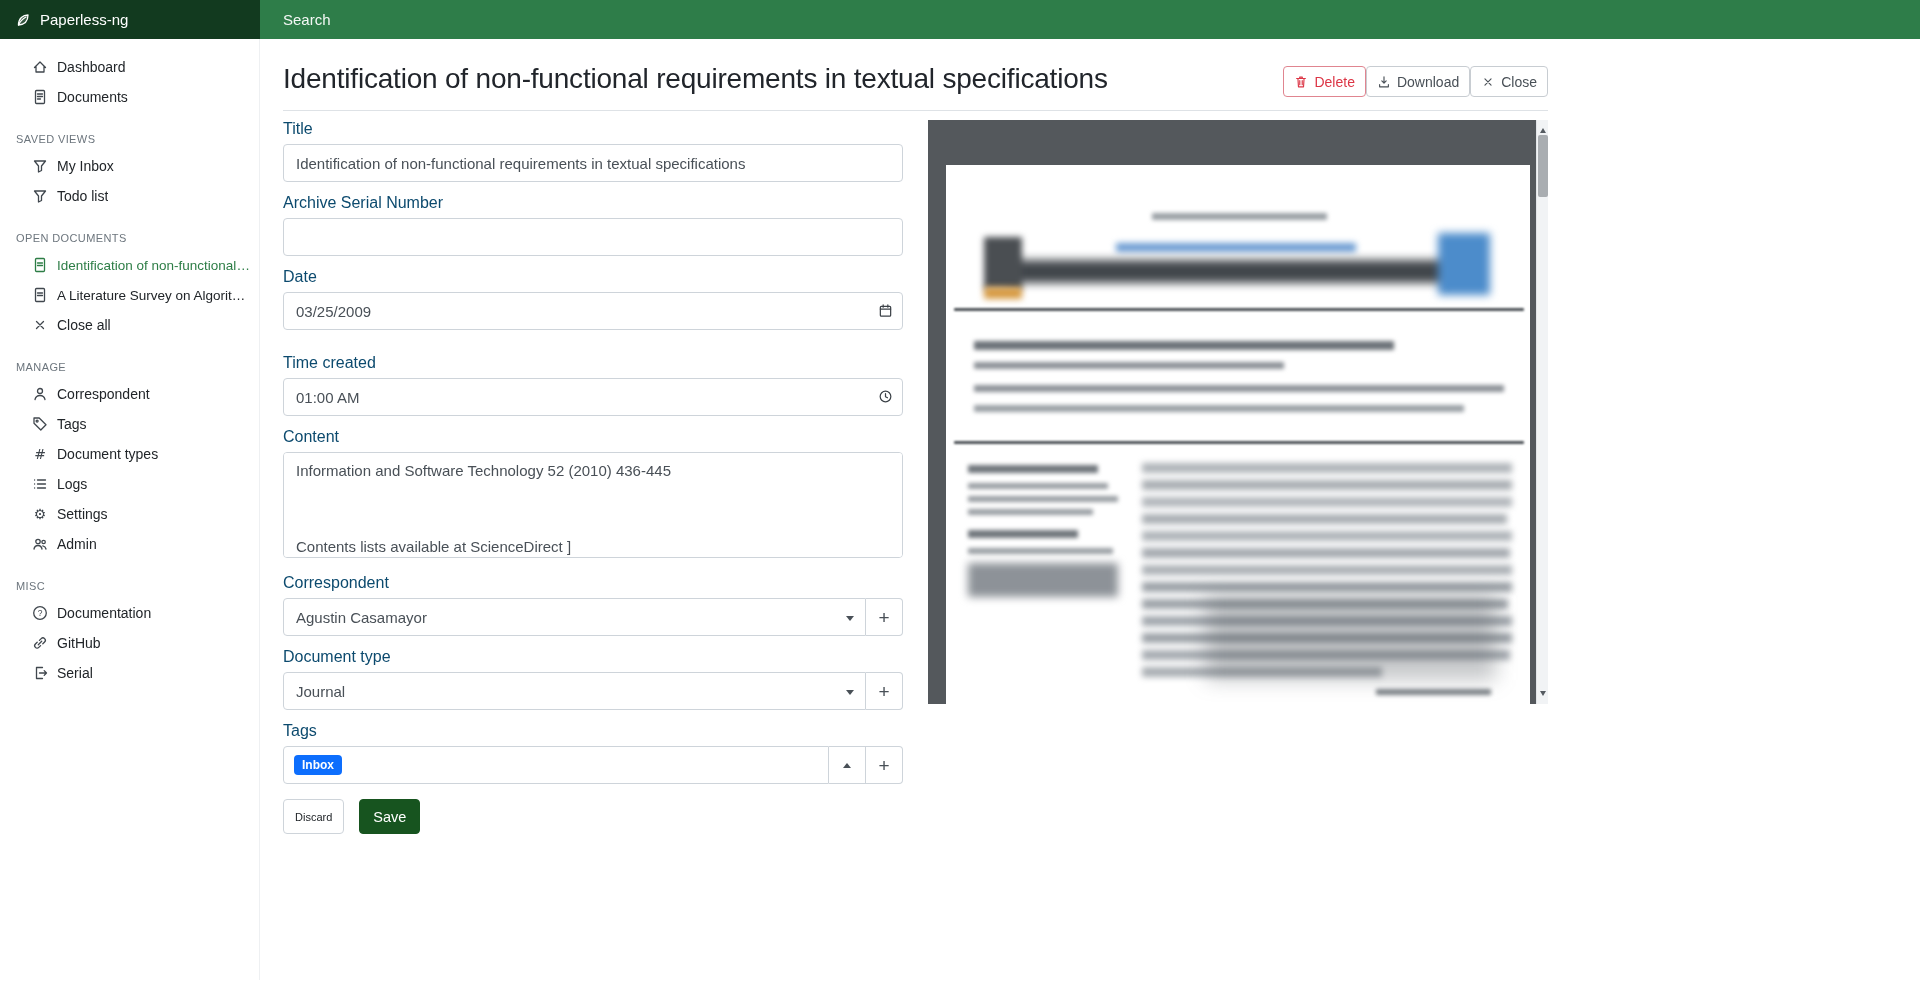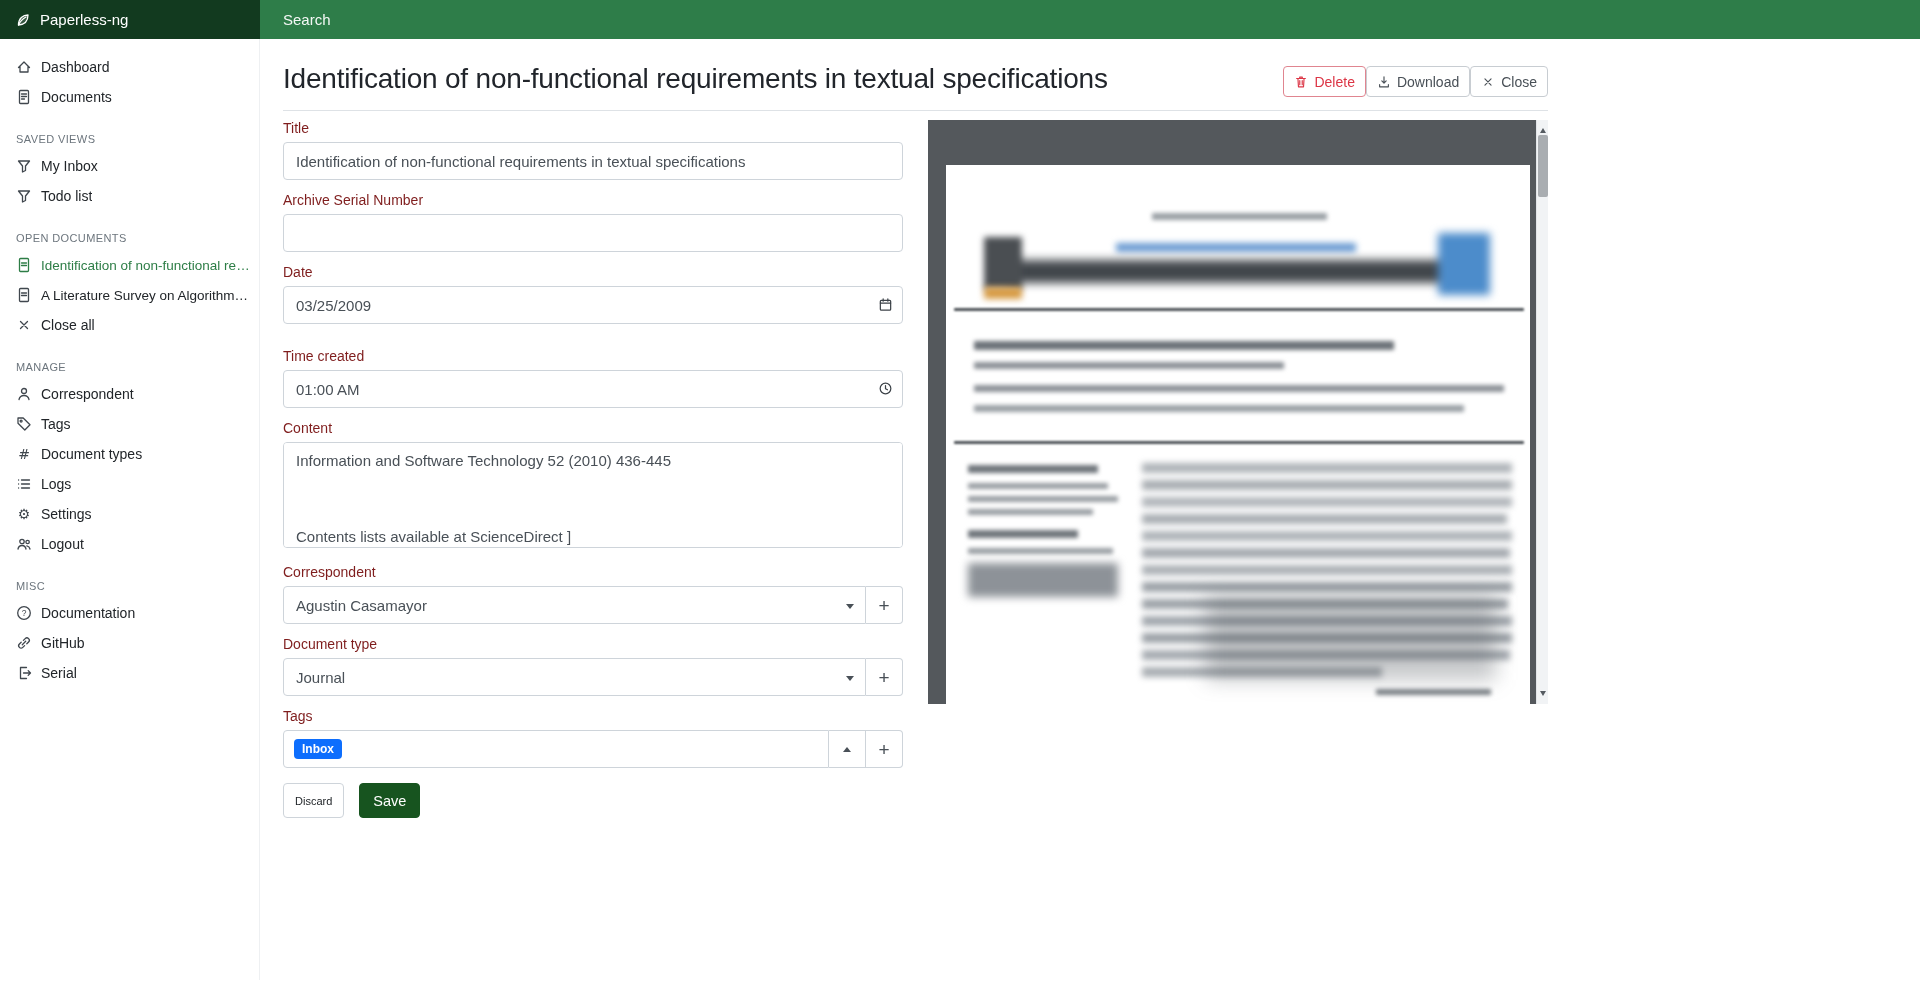--- a/index.html
+++ b/index.html
@@ -14,21 +14,21 @@
   .searchbar input { width:100%; height:100%; background:transparent; border:none; outline:none;
     color:#fff; font-size:15px; padding-left:23px; font-family:inherit; }
   .searchbar input::placeholder { color:rgba(255,255,255,.95); }
 
   
   .layout { display:flex; height:941px; }
   .sidebar { width:260px; background:#fff; border-right:1px solid #eef0f2; padding-top:13px; overflow:hidden; flex:none; }
   .main { flex:1; padding:15px 0 0 23px; overflow:hidden; }
 
   
-  .nav-item { display:flex; align-items:center; gap:9px; height:30px; padding:0 8px 0 16px;
+  .nav-item { display:flex; align-items:center; gap:9px; height:30px; padding:0 8px 0 32px;
     font-size:14px; color:#212529; cursor:pointer; white-space:nowrap; }
   .nav-item .ic { flex:none; }
   .nav-label { overflow:hidden; text-overflow:ellipsis; }
   .nav-item.small-label { font-size:13.5px; }
   .nav-item.active { color:var(--active-link,#2d7d46); }
   .nav-item.active .ic { stroke:var(--active-link,#2d7d46); }
   .section-title { margin:21px 0 6px; padding-left:16px; font-size:11px; letter-spacing:.4px;
     color:#6c757d; text-transform:uppercase; }
   .ic { width:16px; height:16px; stroke:#40474e; fill:none; stroke-width:1.3;
     stroke-linecap:round; stroke-linejoin:round; }
@@ -46,21 +46,21 @@
   .btn.danger { border-color:#e08590; color:var(--danger,#dc3545); }
   .btn.danger .ic { stroke:var(--danger,#dc3545); }
   .divider { width:1265px; border:none; border-top:1px solid #dee2e6; margin-top:13px; }
 
   
   .content-row { display:flex; margin-top:9px; }
   .form-col { width:620px; flex:none; }
   .preview-col { width:620px; flex:none; margin-left:25px; }
 
   .form-group { margin-bottom:12px; }
-  .form-group > label { display:block; font-size:14px; color:#7f1d1d; margin-bottom:6px; }
+  .form-group > label { display:block; font-size:16px; color:#0c4a6e; margin-bottom:6px; }
   .input { width:100%; height:38px; border:1px solid #ced4da; border-radius:4px; padding:0 12px;
     font-size:15px; color:#495057; background:#fff; font-family:inherit; outline:none; }
   .input-wrap { position:relative; }
   .input-wrap .field-ic { position:absolute; right:10px; top:11px; width:15px; height:15px; stroke:#3c4248; }
   .two-col { display:flex; gap:12px;flex-direction:column; }
   .two-col .form-group { flex:1; }
   textarea.input { height:106px; padding:8px 12px; resize:none; overflow-y:scroll; line-height:19px; }
 
   .input-group { display:flex; }
   .select { flex:1; height:38px; border:1px solid #ced4da; border-radius:4px 0 0 4px;
@@ -197,21 +197,21 @@
       <span class="glyph-ic">⚙</span>
       <span class="nav-label">Settings</span>
     </div>
     <div class="nav-item">
       <svg class="ic" viewBox="0 0 16 16">
         <circle cx="6" cy="5.5" r="2.2"></circle>
           <path d="M2 13c.5-2.5 2.3-3.5 4-3.5s3.5 1 4 3.5"></path>
         <circle cx="11.6" cy="6" r="1.7"></circle>
           <path d="M10.8 9.9c1.7.3 2.8 1.3 3.2 3.1"></path>
         </svg>
-      <span class="nav-label">Logout</span>
+      <span class="nav-label">Admin</span>
     </div>
 
     <div class="section-title">Misc</div>
     <div class="nav-item">
       <svg class="ic" viewBox="0 0 16 16">
         <circle cx="8" cy="8" r="6.3"></circle>
         <text x="8" y="10.9" font-size="8.5" text-anchor="middle" fill="#40474e" stroke="none" font-family="Liberation Sans, sans-serif">?</text>
         </svg>
       <span class="nav-label">Documentation</span>
     </div>

